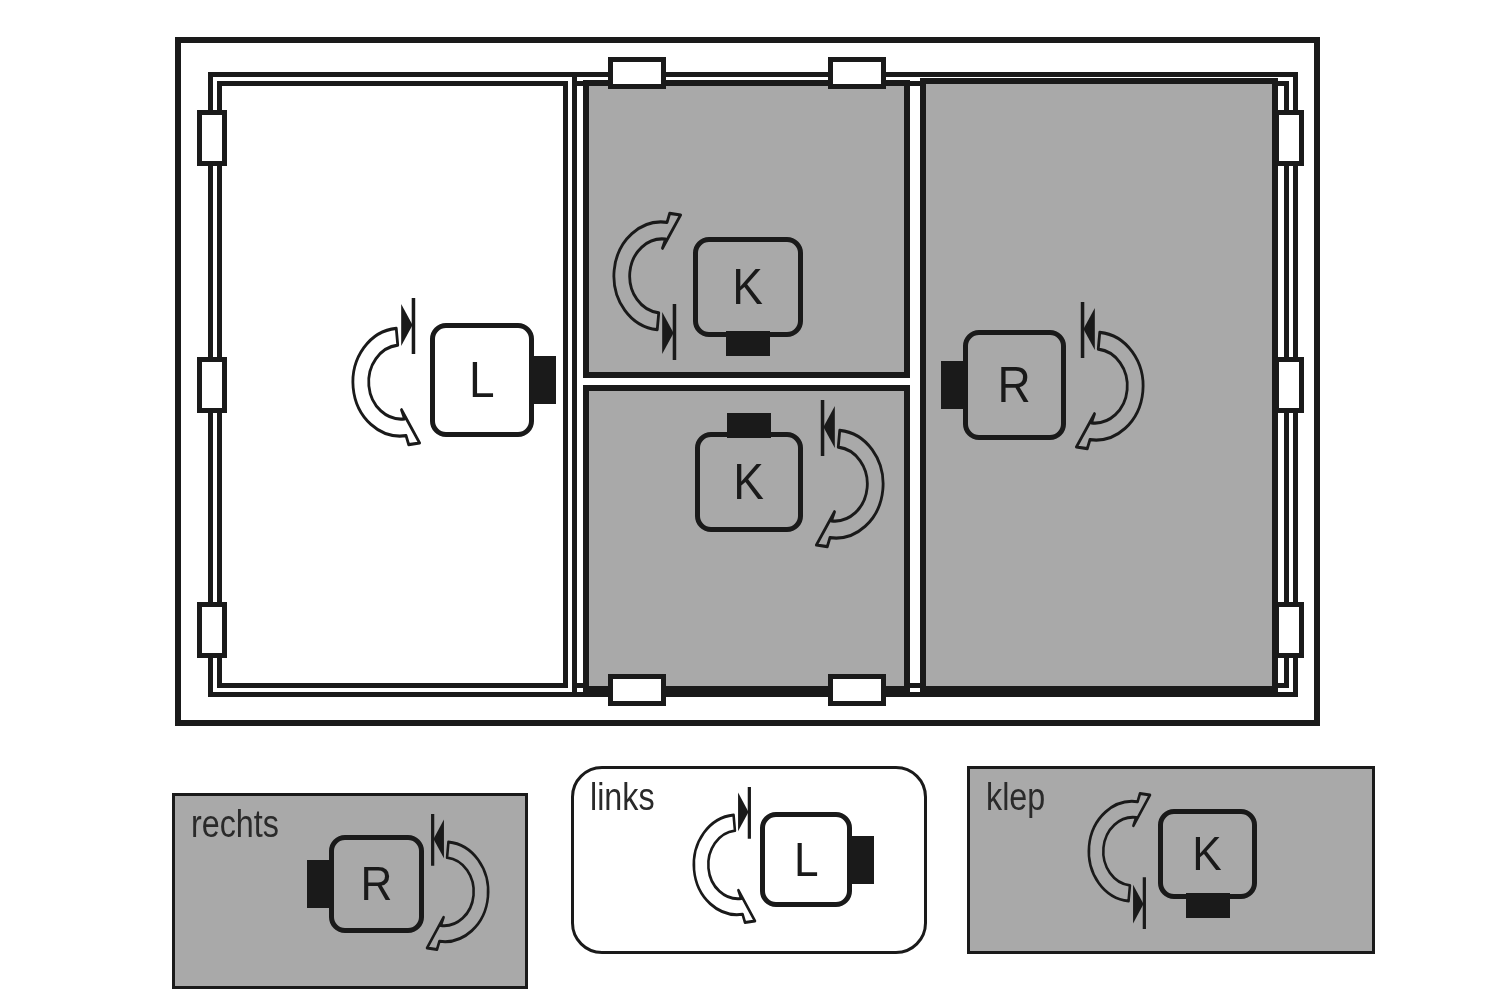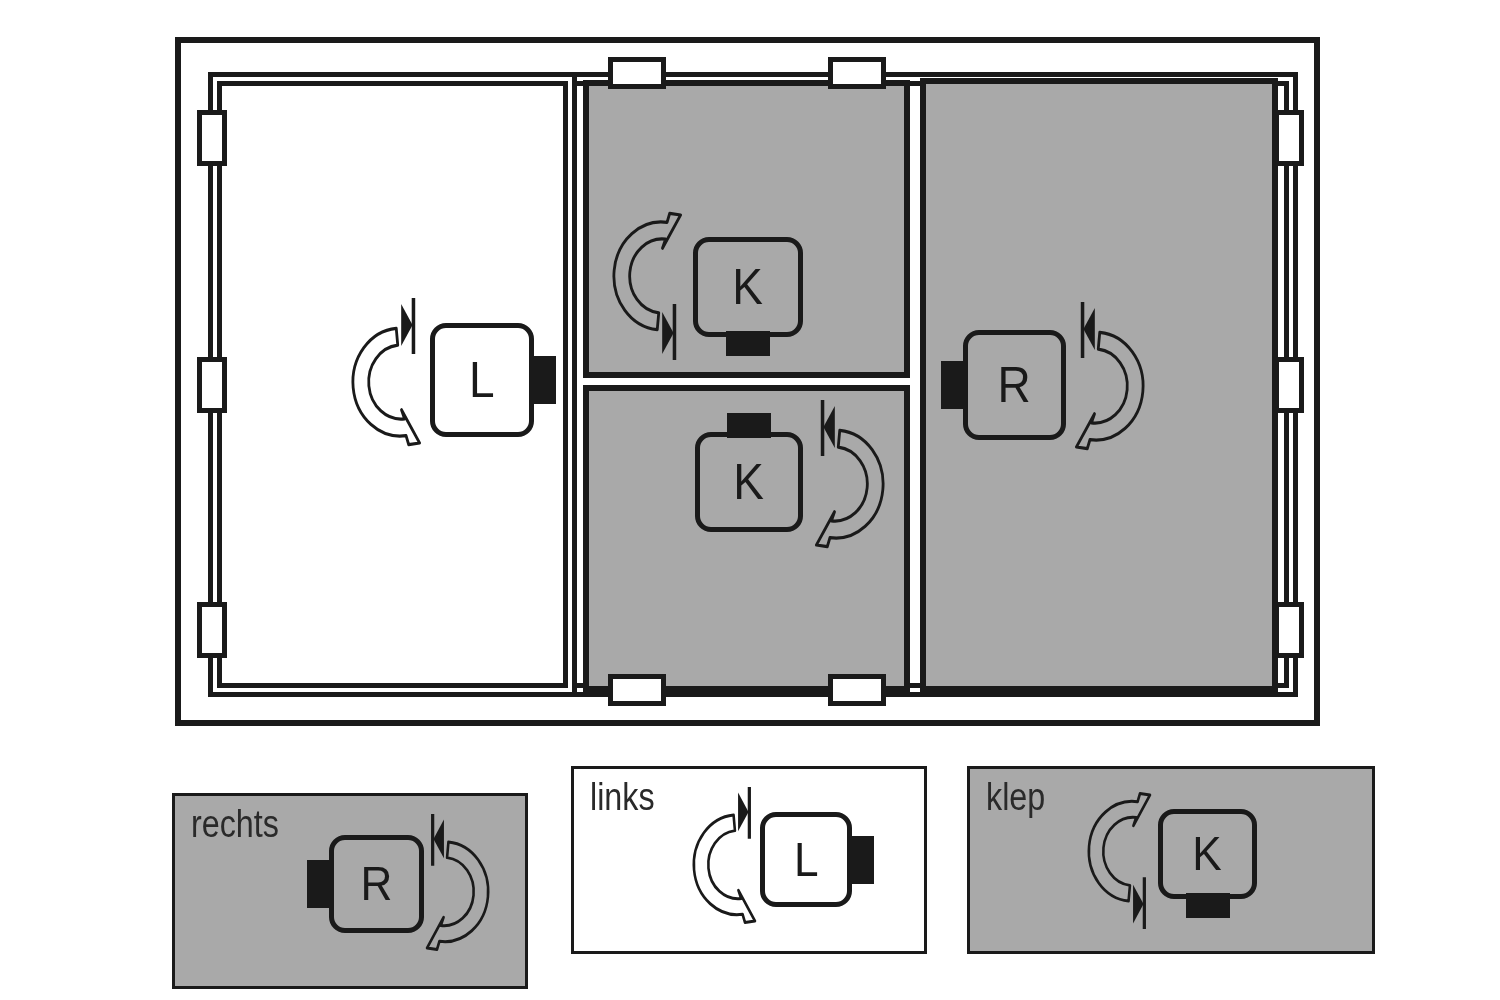--- a/index.html
+++ b/index.html
@@ -40,21 +40,21 @@
   .tab-right{right:-27px;top:50%;transform:translateY(-50%);width:27px;height:48px;}
   .tab-left{left:-27px;top:50%;transform:translateY(-50%);width:27px;height:48px;}
   .tab-bottom{bottom:-24px;left:50%;transform:translateX(-50%);width:44px;height:25px;}
   .tab-top{top:-24px;left:50%;transform:translateX(-50%);width:44px;height:25px;}
 
   
   .arc{position:absolute;overflow:visible;}
 
   
   .legend-box{position:absolute;border:3px solid var(--ink);}
-  .legend-white{background:#fff;}
+  .legend-white{background:#fff;border-radius:31px;}
   .legend-gray{background:var(--panel);}
   .legend-label{
     position:absolute;left:16px;top:8px;font-size:38px;color:var(--label);
     transform:scaleX(.85);transform-origin:left top;line-height:1.1;
   }
 </style>
 </head>
 <body>
 
 <svg width="0" height="0" style="position:absolute" aria-hidden="true">

